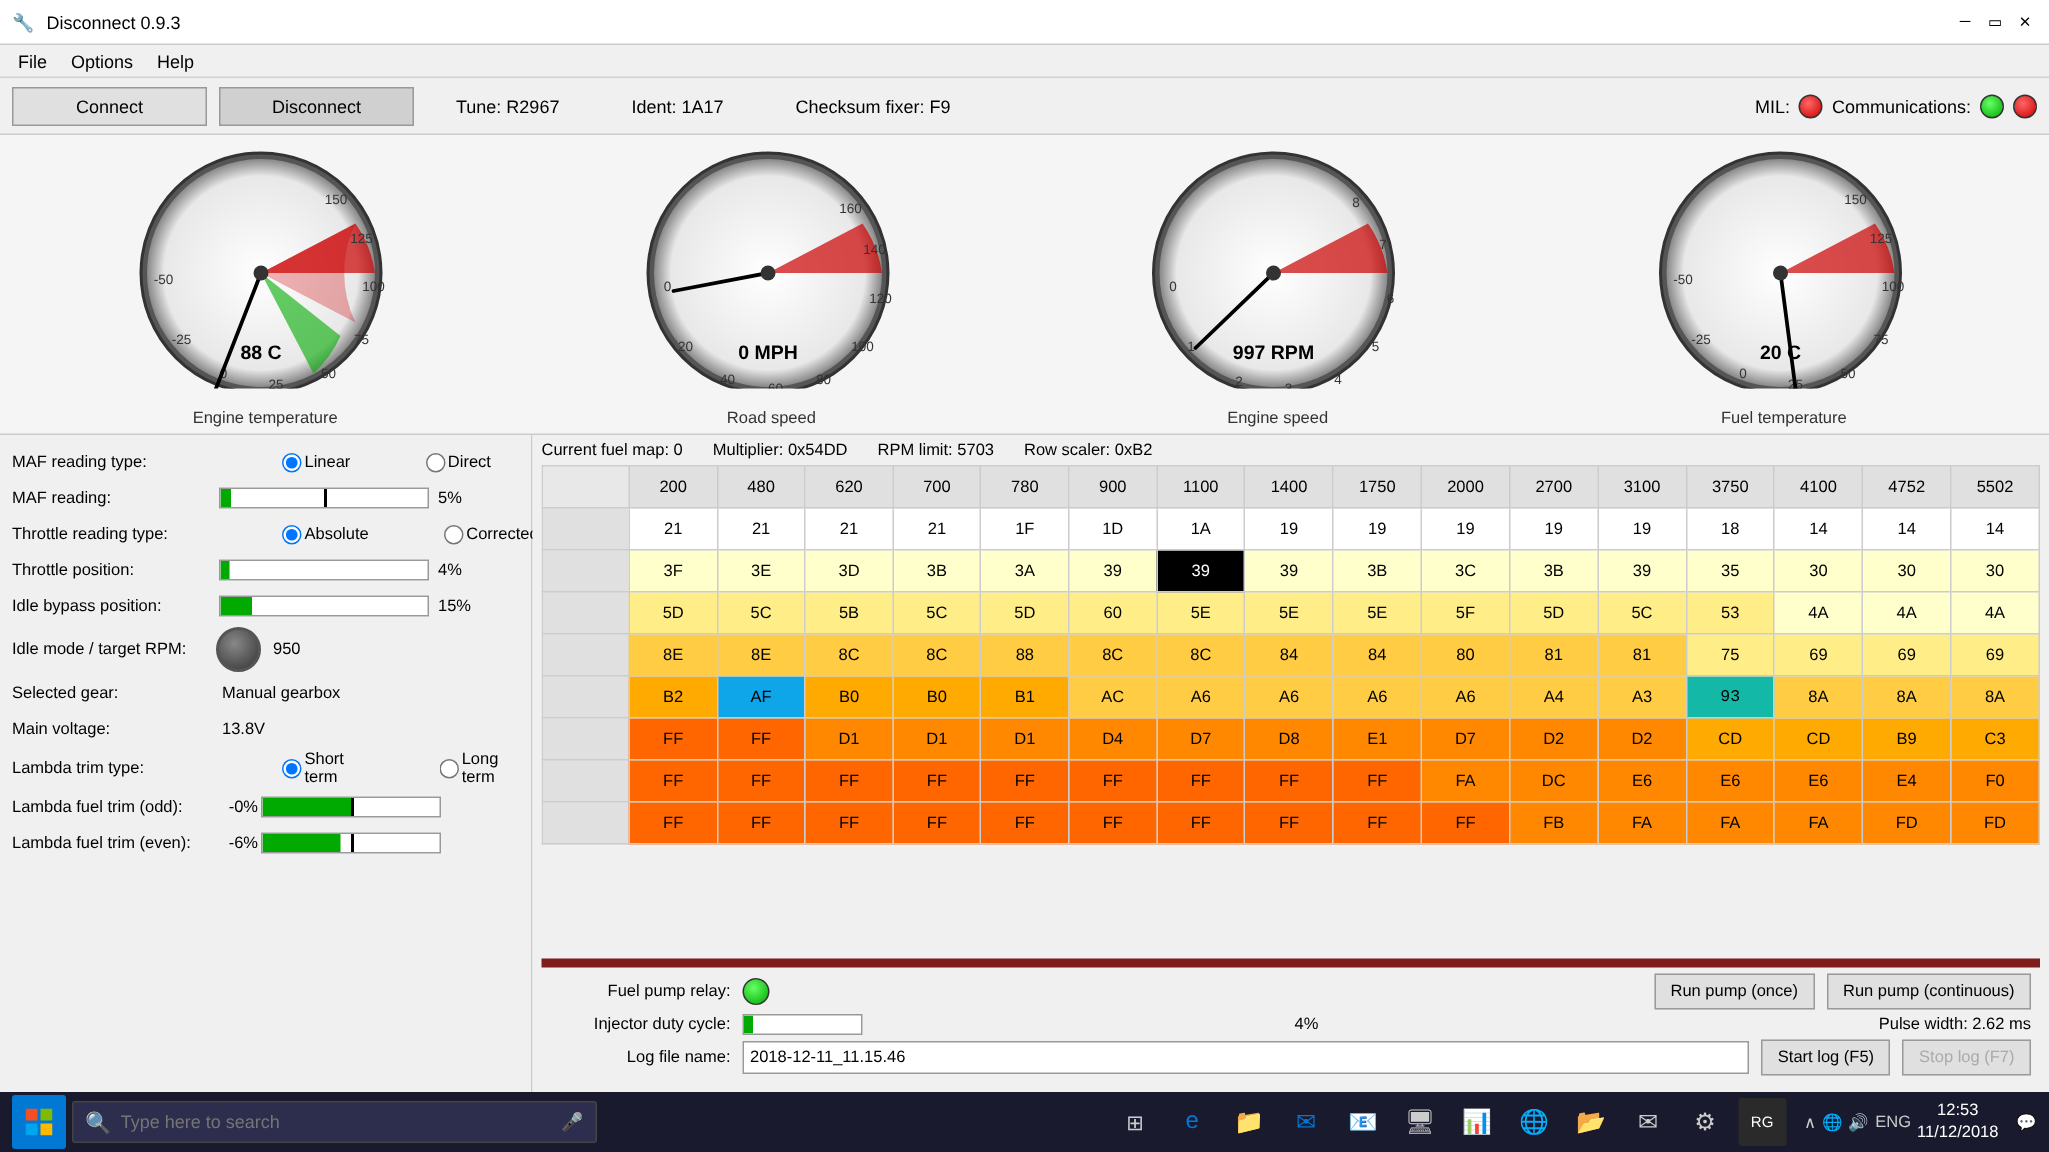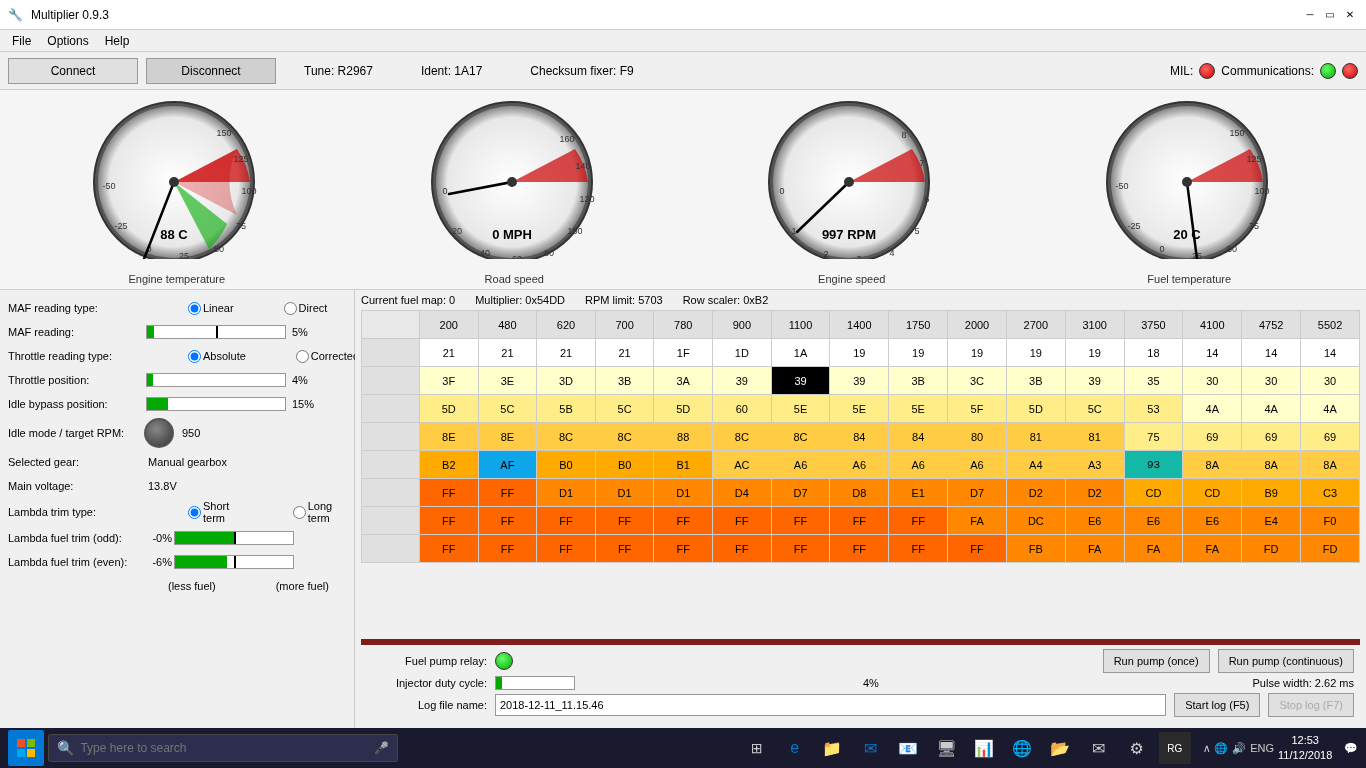--- a/index.html
+++ b/index.html
@@ -81,21 +81,21 @@
     .gauge-svg { width: 170px; height: 165px; }
     .injector-bar { width: 80px; height: 14px; background: #fff; border: 1px solid #999; overflow: hidden; }
     .injector-fill { height: 100%; background: #00aa00; width: 8%; }
   </style>
 </head>
 <body>
 
 <div id="titlebar">
   <div class="title">
     <span>🔧</span>
-    <span>Multiplier 0.9.3</span>
+    <span>Disconnect 0.9.3</span>
   </div>
   <div class="window-controls">
     <div class="win-btn">─</div>
     <div class="win-btn">▭</div>
     <div class="win-btn">✕</div>
   </div>
 </div>
 
 <div id="menubar">
   <span>File</span>
@@ -327,24 +327,20 @@
 
     <div class="param-row">
       <span class="param-label">Lambda fuel trim (even):</span>
       <span style="min-width:28px;text-align:right">-6%</span>
       <div class="bar-container" style="width:120px">
         <div class="bar-fill" style="width:44%;background:#00aa00"></div>
         <div class="bar-marker" style="left:50%"></div>
       </div>
     </div>
 
-    <div class="param-row">
-      <span style="margin-left:160px">(less fuel)</span>
-      <span style="margin-left:60px">(more fuel)</span>
-    </div>
   </div>
 
   <div id="right-panel">
 
     <div class="fuel-map-header">
       <span>Current fuel map: 0</span>
       <span>Multiplier: 0x54DD</span>
       <span>RPM limit: 5703</span>
       <span>Row scaler: 0xB2</span>
     </div>

